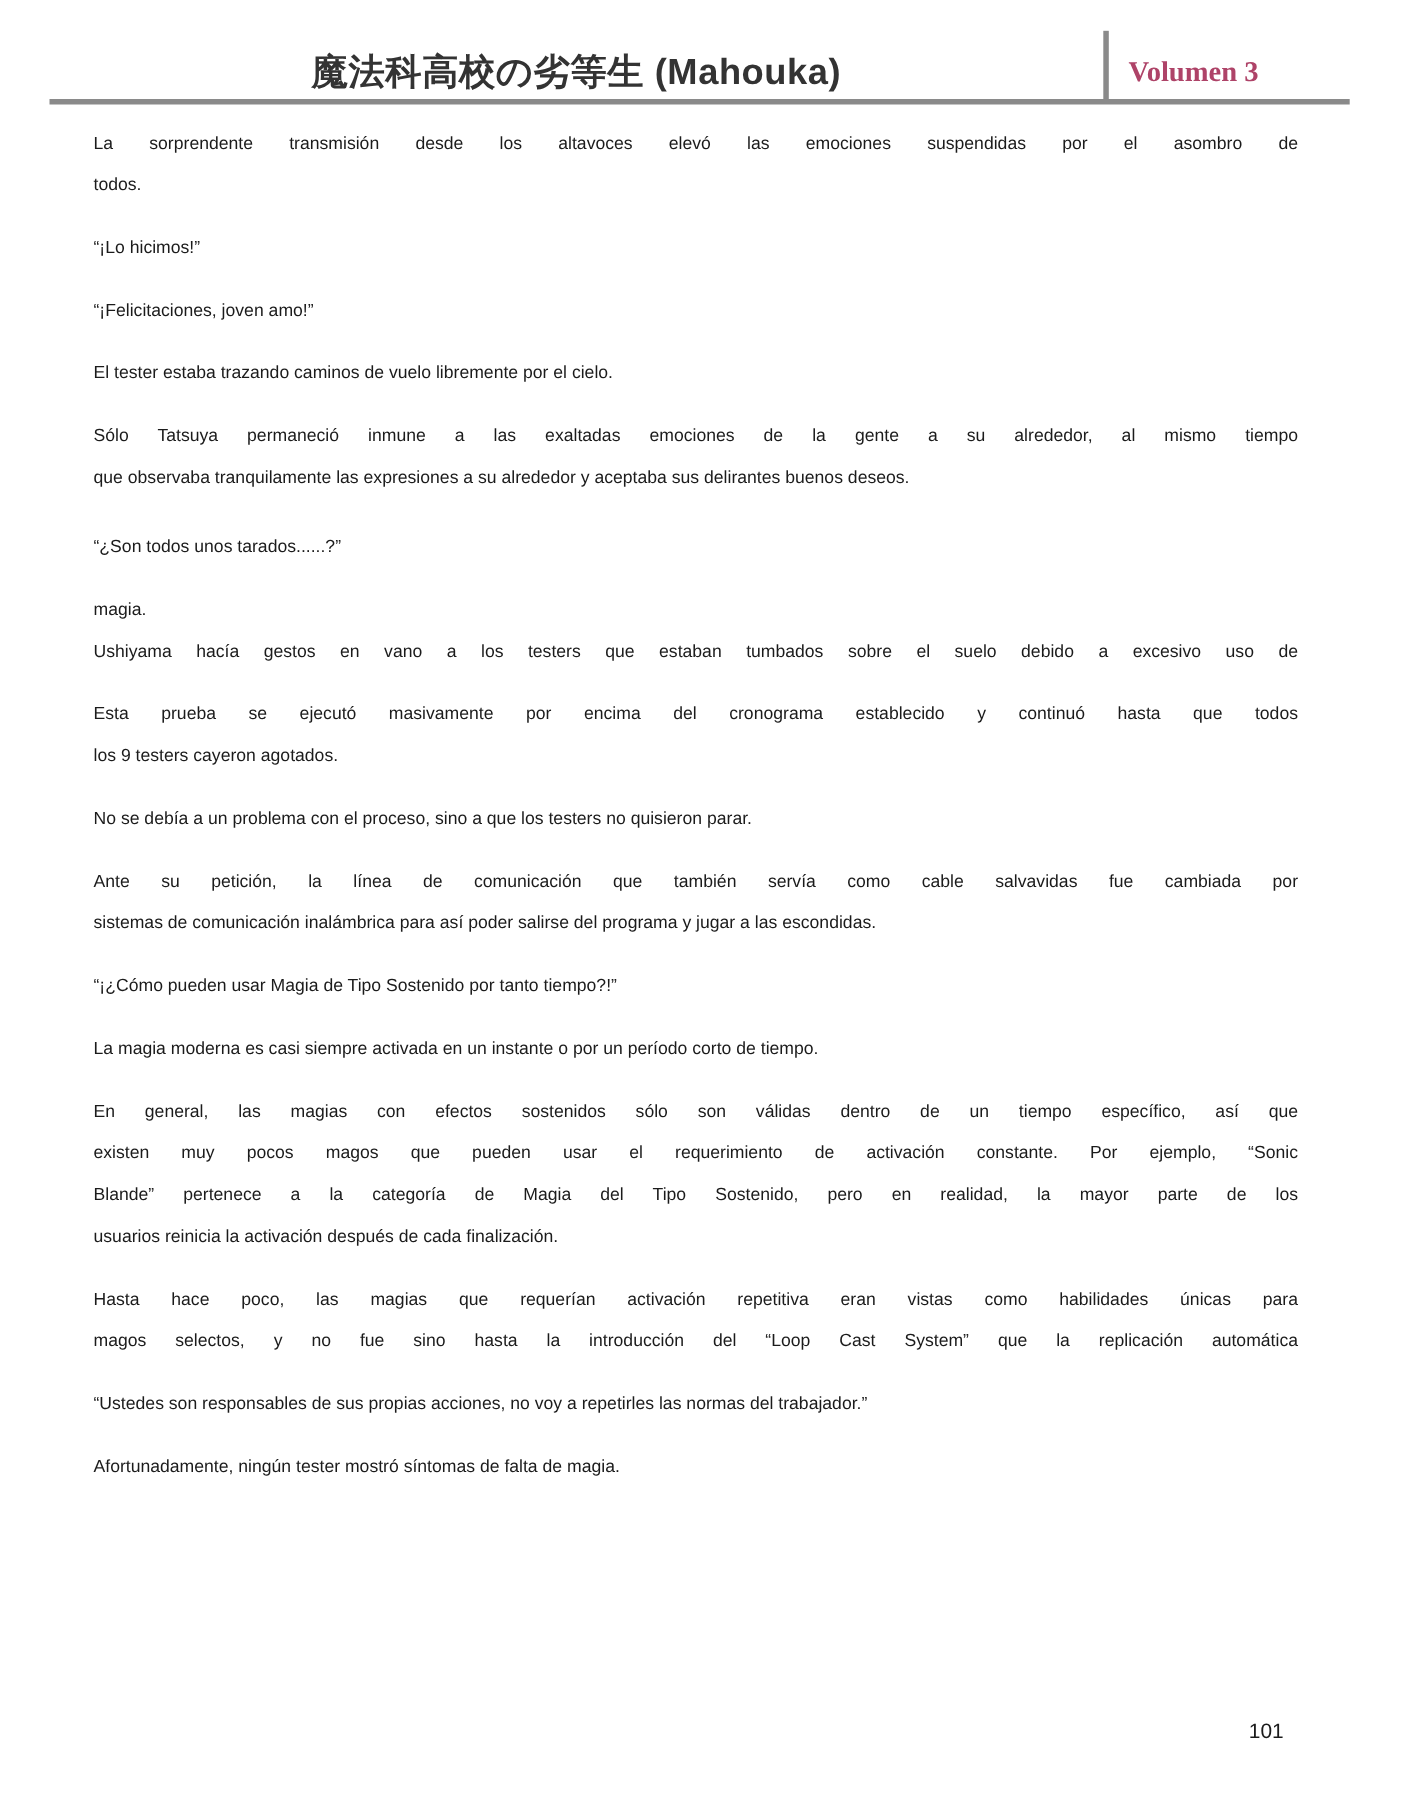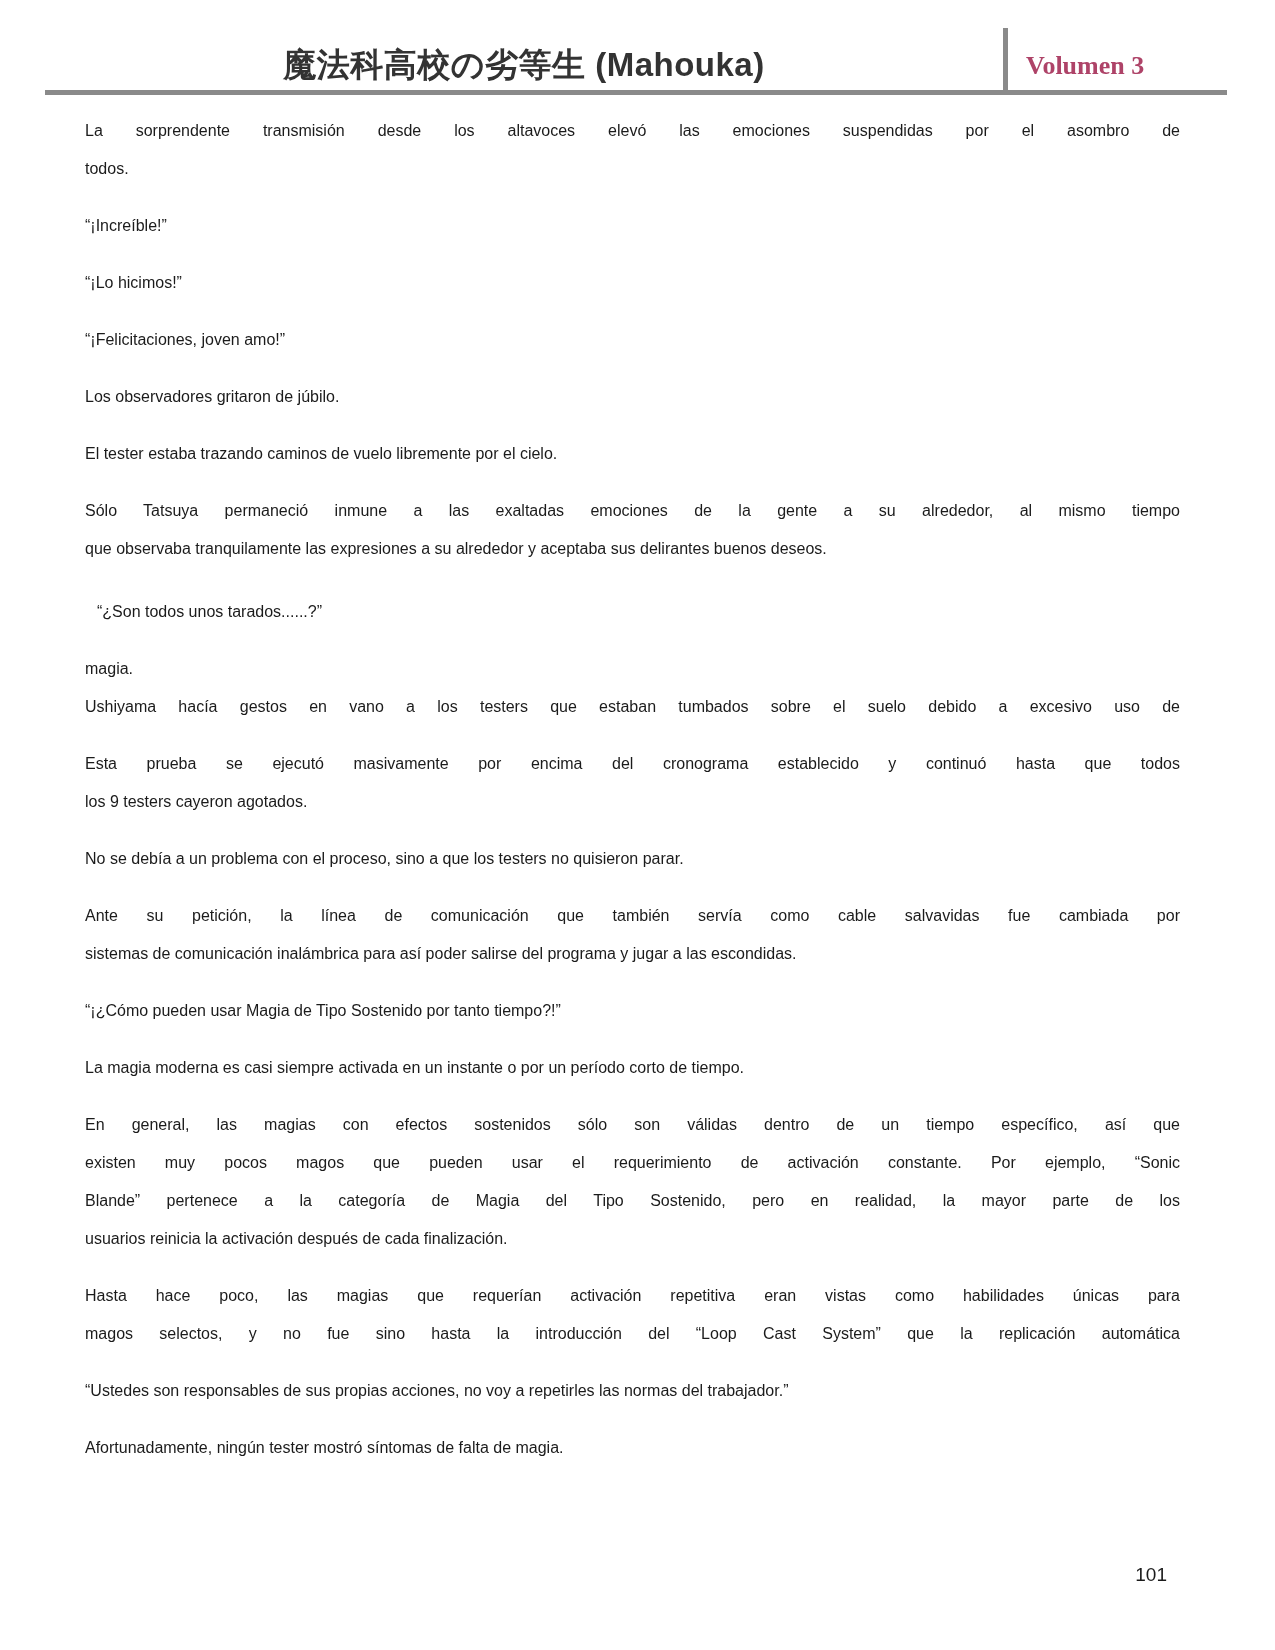--- a/index.html
+++ b/index.html
@@ -72,21 +72,21 @@
   .body-text{
     position:absolute;
     left:85px; top:112px;
     width:1095px;
     font-size:16px;
   }
   .para{
     margin:0 0 19px 0;
     padding:0;
   }
-  .para.extra-gap{ margin-top:25px;margin-left:12px; }
+  .para.extra-gap{ margin-top:25px; }
   .line{
     display:block;
     line-height:38px;
     text-align:left;
     white-space:normal;
   }
   .line.just{
     text-align:justify;
     text-align-last:justify;
   }
@@ -117,30 +117,24 @@
   </header>
 
   <div class="header-rule"></div>
 
   <main class="body-text" id="body-text">
       <p class="para">
         <span class="line just">La sorprendente transmisión desde los altavoces elevó las emociones suspendidas por el asombro de</span>
         <span class="line">todos.</span>
       </p>
       <p class="para">
-        <span class="line">“¡Increíble!”</span>
-      </p>
-      <p class="para">
         <span class="line">“¡Lo hicimos!”</span>
       </p>
       <p class="para">
         <span class="line">“¡Felicitaciones, joven amo!”</span>
-      </p>
-      <p class="para">
-        <span class="line">Los observadores gritaron de júbilo.</span>
       </p>
       <p class="para">
         <span class="line">El tester estaba trazando caminos de vuelo libremente por el cielo.</span>
       </p>
       <p class="para">
         <span class="line just">Sólo Tatsuya permaneció inmune a las exaltadas emociones de la gente a su alrededor, al mismo tiempo</span>
         <span class="line">que observaba tranquilamente las expresiones a su alrededor y aceptaba sus delirantes buenos deseos.</span>
       </p>
       <p class="para extra-gap">
         <span class="line">“¿Son todos unos tarados......?”</span>

